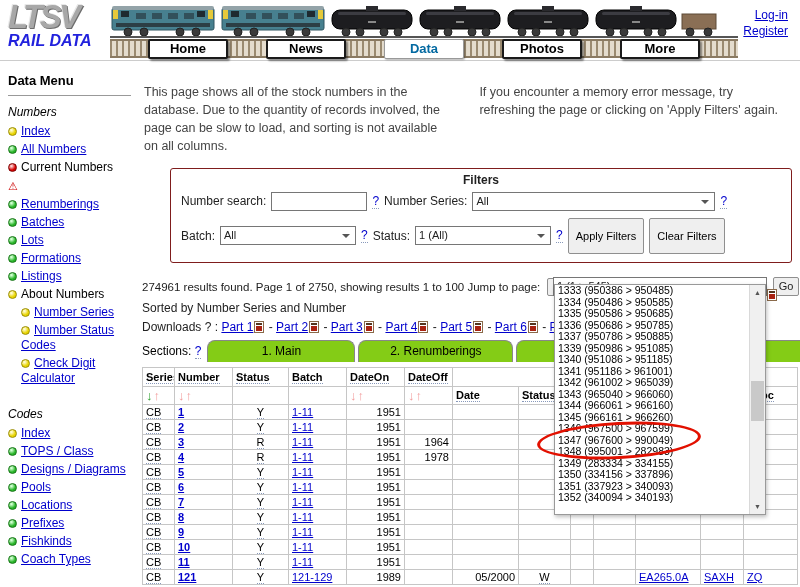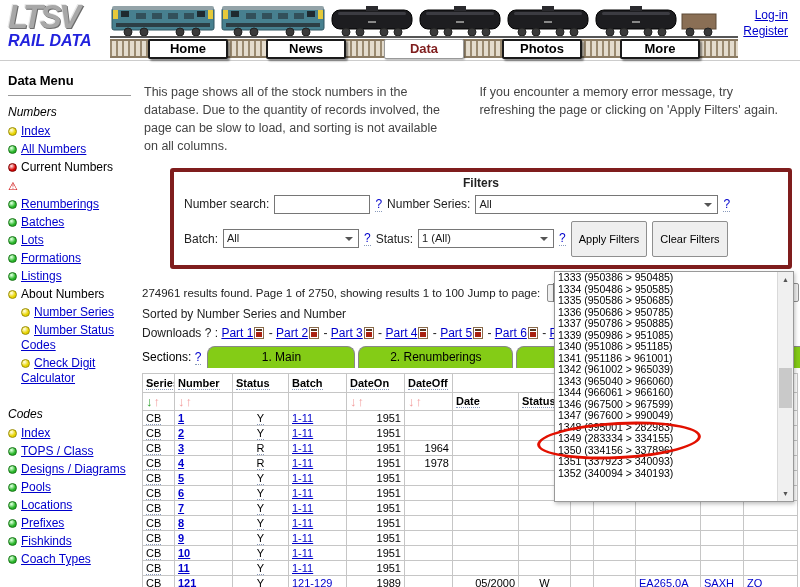--- a/index.html
+++ b/index.html
@@ -15,21 +15,21 @@
     color:#a8a8a8; text-shadow:1px 1px 0 #6d6d6d, -1px -1px 0 #e8e8e8; line-height:30px; }
   #logo .l2 { font-size:16px; font-weight:bold; font-style:italic; color:#2222dd; letter-spacing:0; line-height:18px; }
   #train-strip { position:absolute; left:110px; top:1px; width:628px; height:38px; }
   #navrow { position:absolute; left:110px; top:39px; width:628px; height:19px;
     background:repeating-linear-gradient(90deg,#9a8a70 0 2px,#e4dccd 2px 6px);
     border-top:2px solid #8a7a62; border-bottom:2px solid #8a7a62;
     display:flex; justify-content:space-evenly; align-items:center; }
   .navbtn { width:80px; height:20px; background:#fff; border:2px solid #1a1a1a; border-radius:2px;
     box-shadow:2px 2px 2px rgba(0,0,0,.45); font-size:13px; font-weight:bold; text-align:center;
     line-height:16px; cursor:pointer; }
-  .navbtn.active { color:#7f1d1d; border:1px solid #999; line-height:18px; box-shadow:1px 1px 2px rgba(0,0,0,.3); }
+  .navbtn.active { color:#0369a1; border:1px solid #999; line-height:18px; box-shadow:1px 1px 2px rgba(0,0,0,.3); }
   #auth { position:absolute; right:12px; top:7px; text-align:right; font-size:12px; line-height:16px; }
   #auth a { display:block; }
 
   
   #sidebar { position:absolute; left:0; top:61px; width:141px; bottom:0; padding:12px 4px 0 8px; font-size:12px; }
   #side-title { font-size:13px; font-weight:bold; }
   #side-rule { border:none; border-top:1px solid #999; margin:7px 6px 9px 0; }
   .side-sec-head { font-style:italic; margin:4px 0 5px 0; }
   .side-gap { height:14px; }
   .side-item { line-height:15px; margin-bottom:3px; }
@@ -42,21 +42,21 @@
   .dot.warn::before { content:"\26A0"; color:#cc0000; font-size:11px; }
   .side-item.lnk .side-label { color:#0000cc; text-decoration:underline; cursor:pointer; }
 
   
   #main { position:absolute; left:142px; top:61px; width:658px; bottom:0; padding-top:12px; }
   #breadcrumb { font-size:12px; font-weight:bold; color:#222; padding-bottom:9px; border-bottom:1px solid #ddd; }
   #intro { display:flex; gap:28px; margin:10px 2px 12px 2px; font-size:12.5px; color:#444; line-height:1.45; }
   #intro .col { width:47%; }
 
   
-  #filters { border:4px solid #7f1d1d; border-radius:3px; margin:2px 2px 14px 28px; width:622px; padding:4px 10px 8px 10px; font-size:12px; color:#222; }
+  #filters { border:1px solid #7f1d1d; border-radius:3px; margin:2px 2px 14px 28px; width:622px; padding:4px 10px 8px 10px; font-size:12px; color:#222; }
   #filters-title { text-align:center; font-weight:bold; font-size:12px; margin-bottom:5px; }
   .f-row { display:flex; align-items:center; gap:5px; margin-bottom:7px; }
   .f-row:last-child { margin-bottom:0; }
   .tinput { width:96px; height:19px; border:1px solid #767676; background:#fff; }
   .sel { position:relative; height:19px; border:1px solid #767676; background:#fff; font-size:11px;
     line-height:17px; padding:0 16px 0 3px; cursor:pointer; white-space:nowrap; overflow:hidden; }
   .sel::after { content:""; position:absolute; right:5px; top:7px; border:4px solid transparent; border-top-color:#555; }
   .sel.ns { width:243px; } .sel.batch { width:136px; } .sel.status { width:136px; }
   .btn-std { height:36px; background:#efefef; border:1px solid #8f8f8f; border-radius:2px; font-size:11px; padding:0 7px; cursor:pointer; }
 
@@ -89,21 +89,21 @@
   .col-r { text-align:right; } .col-c { text-align:center; }
   td a { text-decoration:underline; }
   a.numlink { font-weight:bold; }
   .arr { font-weight:bold; font-size:13px; letter-spacing:1px; }
   .arr .dn, .arr .up { color:#f29c9c; }
   .arr.first .dn { color:#2ea02e; }
   .subhdr { font-weight:bold; }
   .subhdr span { border-bottom:1px dotted #8899bb; }
 
   
-  #page-dropdown { position:absolute; left:554px; top:271px; width:240px; height:231px; background:#fff;
+  #page-dropdown { position:absolute; left:554px; top:284px; width:212px; height:231px; background:#fff;
     border:1px solid #999; box-shadow:1px 2px 4px rgba(0,0,0,.25); z-index:50; }
   #dd-list { position:absolute; left:0; top:0; right:16px; bottom:0; overflow:hidden; }
   .opt { font-size:10.5px; line-height:11.5px; padding-left:3px; white-space:nowrap; cursor:pointer; }
   #dd-scroll { position:absolute; right:0; top:0; bottom:0; width:16px; background:#f0f0f0; border-left:1px solid #d9d9d9; }
   .sc-btn { position:absolute; left:0; width:15px; height:15px; background:#f0f0f0; color:#555;
     font-size:7px; text-align:center; line-height:15px; cursor:pointer; }
   #sc-up { top:0; } #sc-dn { bottom:0; }
   #sc-thumb { position:absolute; left:1px; top:96px; width:13px; height:40px; background:#c9c9c9; cursor:pointer; }
 
   
@@ -630,20 +630,21 @@
       <div class="opt">1340 (951086 &gt; 951185)</div>
 
       <div class="opt">1341 (951186 &gt; 961001)</div>
 
       <div class="opt">1342 (961002 &gt; 965039)</div>
 
       <div class="opt">1343 (965040 &gt; 966060)</div>
 
       <div class="opt">1344 (966061 &gt; 966160)</div>
 
+      <div class="opt">1345 (966161 &gt; 966260)</div>
 
       <div class="opt">1346 (967500 &gt; 967599)</div>
 
       <div class="opt">1347 (967600 &gt; 990049)</div>
 
       <div class="opt">1348 (995001 &gt; 282983)</div>
 
       <div class="opt">1349 (283334 &gt; 334155)</div>
 
       <div class="opt">1350 (334156 &gt; 337896)</div>

